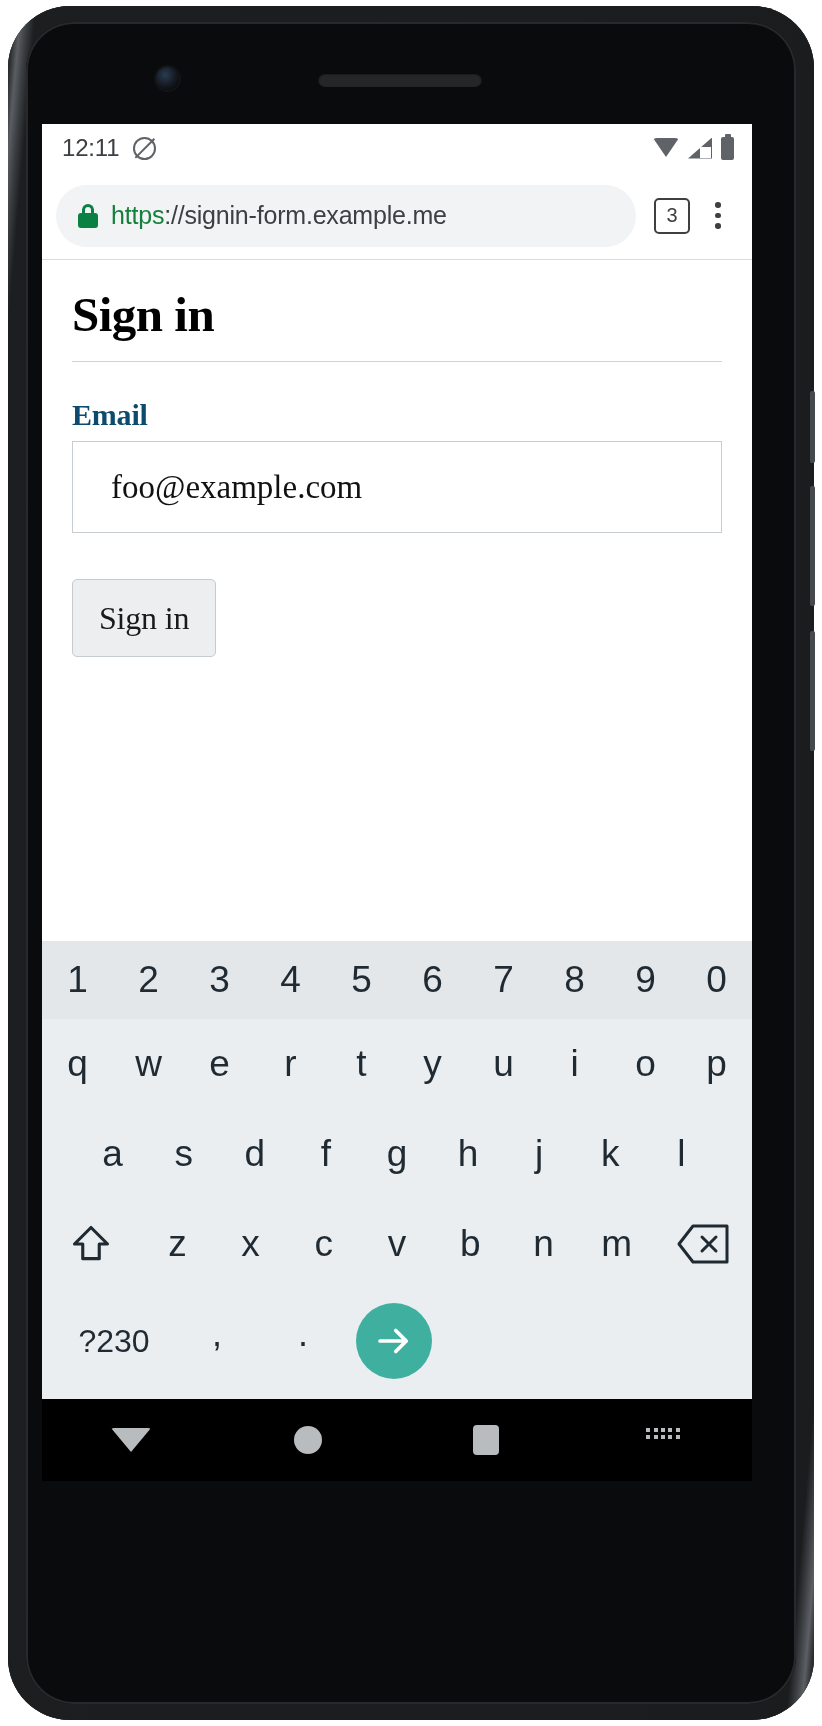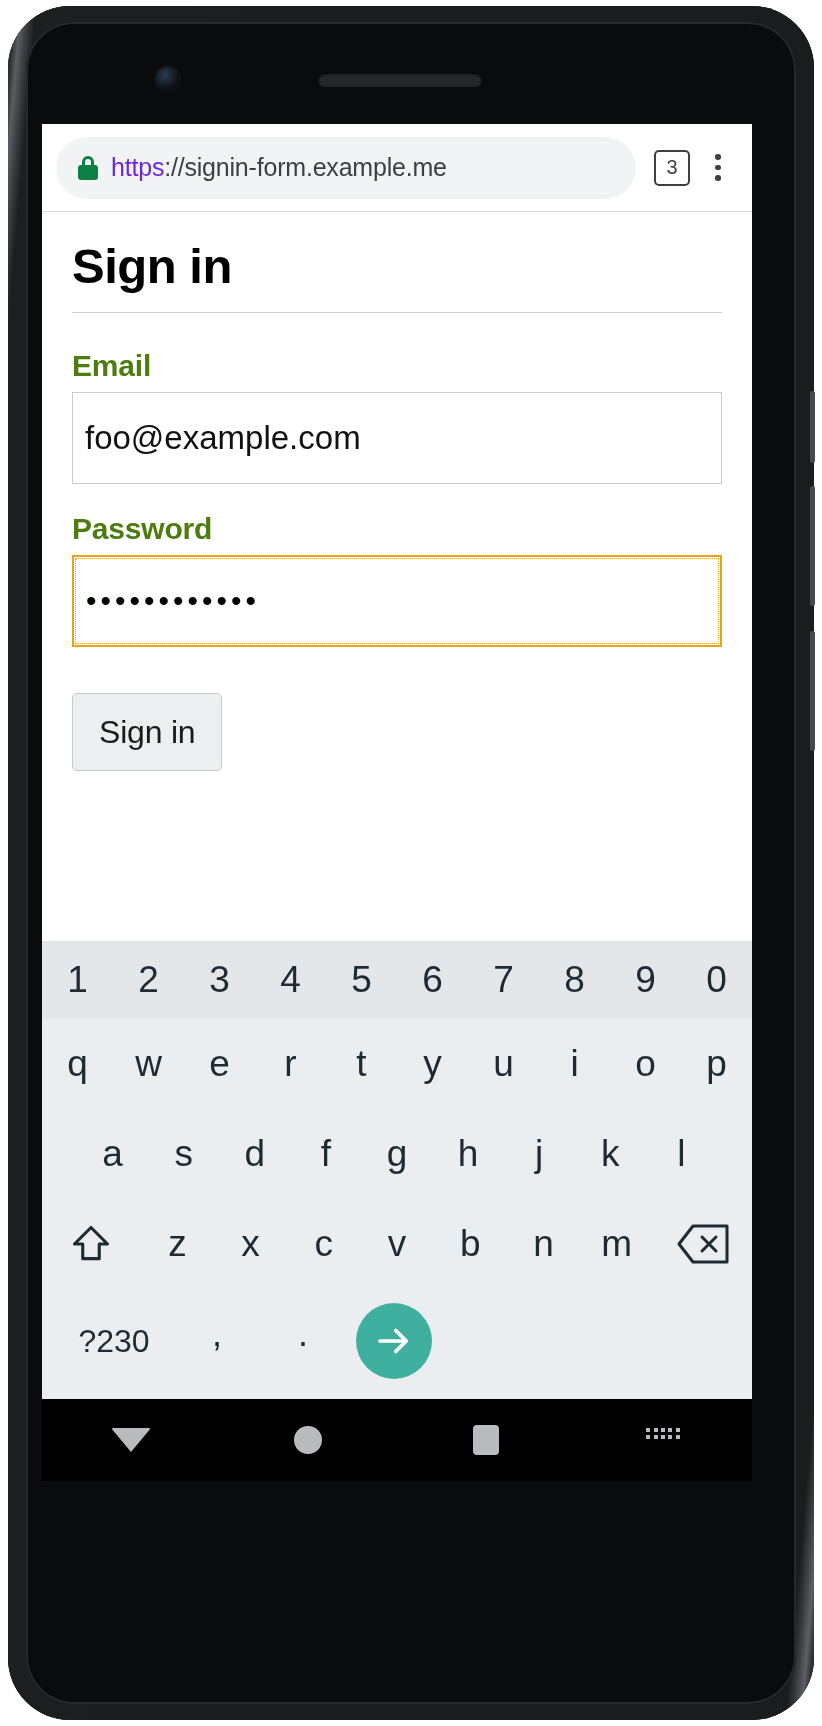--- a/index.html
+++ b/index.html
@@ -145,59 +145,60 @@
   }
   .lock-icon .shackle {
     position: absolute; top: 0; left: 4px; width: 12px; height: 12px;
     border: 3px solid #0b8043; border-bottom: none;
     border-radius: 6px 6px 0 0;
   }
   .url-text {
     font-size: 25px; color: #3c4043; white-space: nowrap;
     overflow: hidden; text-overflow: ellipsis; letter-spacing: -0.2px;
   }
-  .url-scheme { color: #6d28d9; }
+  .url-scheme { color: #15803d; }
   .tab-count {
     flex: 0 0 auto; width: 36px; height: 36px; margin-left: 18px;
     border: 2.6px solid #3c4043; border-radius: 5px;
     display: flex; align-items: center; justify-content: center;
     font-size: 20px; color: #3c4043; font-weight: 500;
   }
   .menu-dots {
     flex: 0 0 auto; width: 40px; height: 40px; margin-left: 8px;
     display: flex; flex-direction: column; align-items: center;
     justify-content: center; gap: 5px;
   }
   .menu-dots i {
     width: 5.5px; height: 5.5px; border-radius: 50%; background: #3c4043;
   }
 
   
   .page {
     background: #ffffff;
     padding: 26px 30px 0 30px;
     height: 706px;
+    font-family: Liberation Serif, serif;
   }
   .page-title {
     font-size: 49px; font-weight: bold; color: #000000;
     letter-spacing: -0.5px;
     padding-bottom: 18px;
     border-bottom: 1px solid #cfd3d6;
     margin-bottom: 36px;
   }
   .field-label {
-    font-size: 30px; font-weight: bold; color: #4d7c0f;
+    font-size: 30px; font-weight: bold; color: #0c4a6e;
     margin-bottom: 9px; letter-spacing: -0.2px;
   }
   .text-input {
     width: 100%; height: 92px;
     border: 1px solid #c8cdd1;
     background: #ffffff;
     display: flex; align-items: center;
-    padding: 0 12px;
+    padding: 0 38px;
     font-size: 33px; color: #111111;
     margin-bottom: 28px;
   }
   .text-input.focused {
     border: 2px solid #e8a317;
     outline: 1px dotted #e8a317;
     outline-offset: -4px;
   }
   .pw-dots {
     font-size: 30px; color: #000000; letter-spacing: 4px;
@@ -303,20 +304,38 @@
   <div class="btn-side btn-vol"></div>
   <div class="btn-side btn-vol2"></div>
 
   <div class="phone-inner">
     <div class="camera"></div>
     <div class="earpiece"></div>
   </div>
 
   <div class="screen">
 
+    <div class="statusbar">
+      <div class="status-time">12:11</div>
+      <div class="status-left-icons">
+        <div class="rotate-lock-icon">
+          <div class="ring"></div>
+            <div class="slash"></div>
+        </div>
+      </div>
+      <div class="status-spacer"></div>
+      <div class="status-right">
+        <div class="wifi-icon"></div>
+        <div class="signal-icon">
+          <div class="tri"></div>
+            <div class="cut"></div>
+        </div>
+        <div class="battery-icon"></div>
+      </div>
+    </div>
 
     <div class="omnibox-row">
       <div class="omnibox">
         <div class="lock-icon">
           <div class="shackle"></div>
             <div class="body"></div>
         </div>
         <div class="url-text"><span class="url-scheme">https</span><span>://</span><span>signin-form.example.me</span></div>
       </div>
       <div class="tab-count">3</div>
@@ -328,26 +347,20 @@
     </div>
 
     <div class="page">
       <div class="page-title">Sign in</div>
 
       <div>
         <div class="field-label">Email</div>
         <div class="text-input">foo@example.com</div>
       </div>
 
-      <div>
-        <div class="field-label">Password</div>
-        <div class="text-input focused">
-          <span class="pw-dots">••••••••••••</span>
-        </div>
-      </div>
 
       <div class="submit-btn">Sign in</div>
     </div>
 
     <div class="keyboard">
       <div class="kb-row numbers" id="kb-numbers">
           <div class="kb-key">1</div>
           <div class="kb-key">2</div>
           <div class="kb-key">3</div>
           <div class="kb-key">4</div>

